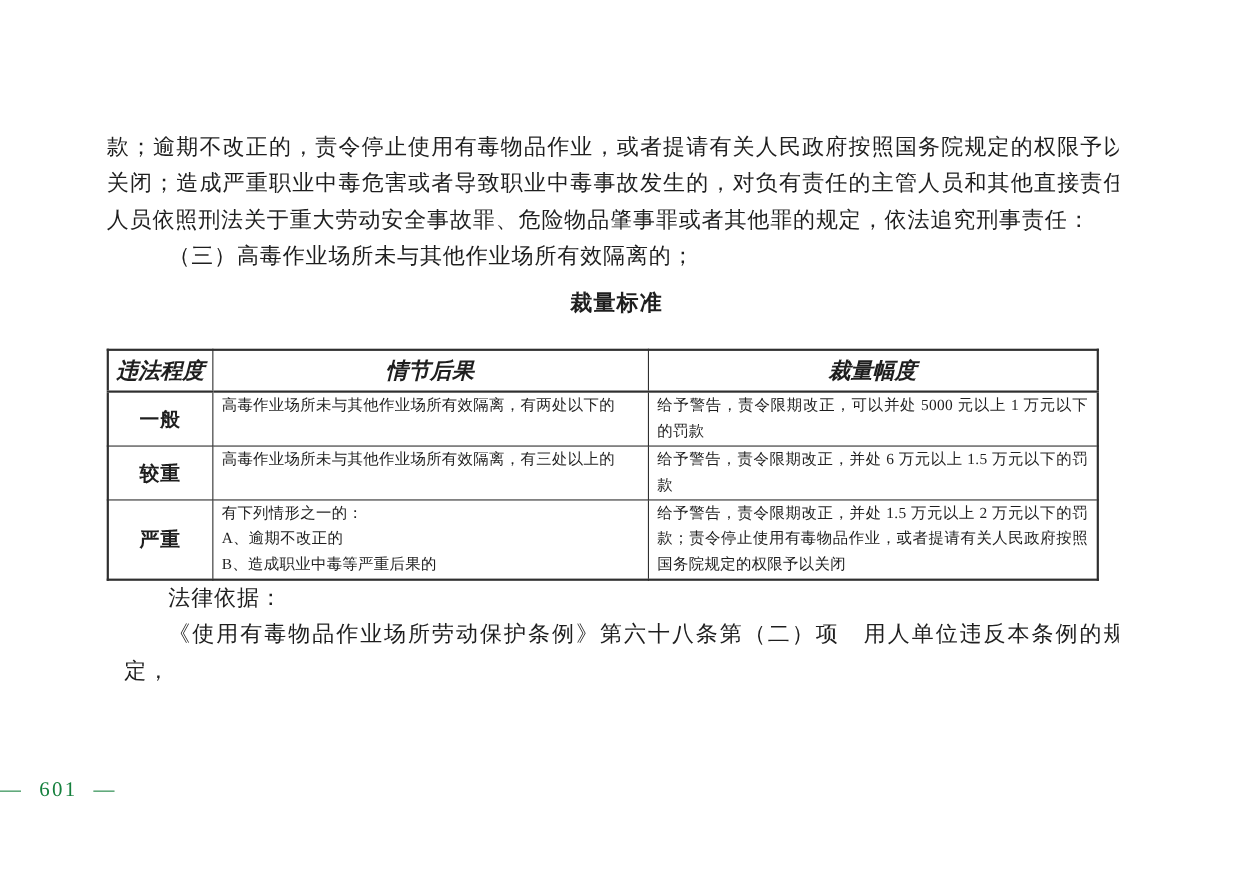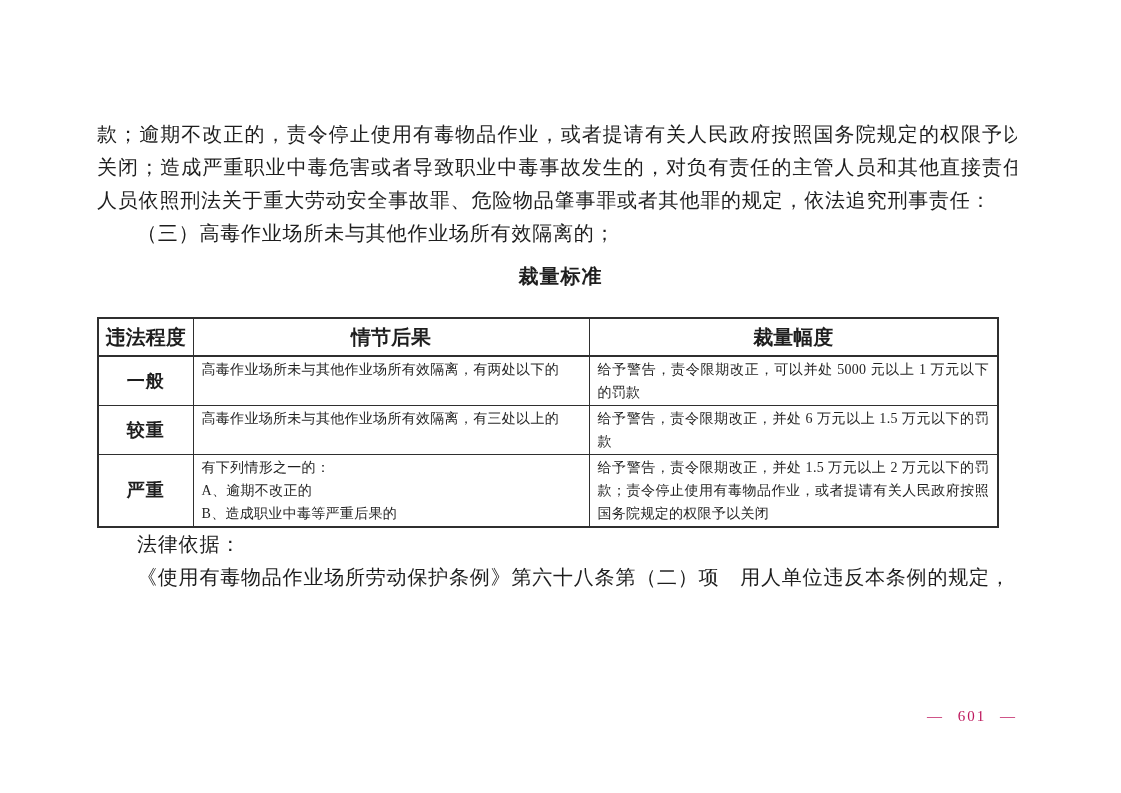--- a/index.html
+++ b/index.html
@@ -18,21 +18,21 @@
     top: 118px;
     width: 927px;
   }
   .body-text {
     margin: 0;
     font-size: 20px;
     line-height: 33px;
     letter-spacing: 0.8px;
     text-align: justify;
   }
-  .indent { text-indent: 2em; }
+  .indent { text-indent: 2em; margin-left: 16px; }
   .table-title {
     margin: 10px 0 12px 0;
     text-align: center;
     font-size: 20px;
     font-weight: 700;
     line-height: 33px;
     letter-spacing: 1px;
     font-family: Liberation Serif, serif;
   }
   table.disc-table {
@@ -45,20 +45,21 @@
   .disc-table th {
     font-family: "Liberation Sans", "DejaVu Sans", sans-serif;
     font-size: 20px;
     font-weight: 700;
     height: 36px;
     text-align: center;
     vertical-align: middle;
     border: 1px solid #2f2f2f;
     border-bottom-width: 2px;
     padding: 0;
+    font-style: italic;
   }
   .disc-table td {
     border: 1px solid #2f2f2f;
     font-size: 14px;
     line-height: 23px;
     padding: 1px 8px;
     vertical-align: top;
     text-align: justify;
     letter-spacing: 0.3px;
   }
@@ -76,25 +77,25 @@
     font-weight: 700;
     font-size: 20.5px;
     letter-spacing: 0.5px;
   }
   .article .article-num { margin-right: 0.45em; }
   .footer {
     position: absolute;
     top: 708px;
     left: 0;
     width: 100%;
-    text-align: right;
-    font-size: 15px;
+    text-align: left;
+    font-size: 19px;
     letter-spacing: 2px;
     word-spacing: 8px;
-    color: #be185d;
+    color: #15803d;
   }
 </style>
 </head>
 <body>
 
 <div class="page">
   <div class="content">
 
     <p class="body-text">款；逾期不改正的，责令停止使用有毒物品作业，或者提请有关人民政府按照国务院规定的权限予以关闭；造成严重职业中毒危害或者导致职业中毒事故发生的，对负有责任的主管人员和其他直接责任人员依照刑法关于重大劳动安全事故罪、危险物品肇事罪或者其他罪的规定，依法追究刑事责任：</p>
     <p class="body-text indent">（三）高毒作业场所未与其他作业场所有效隔离的；</p>

